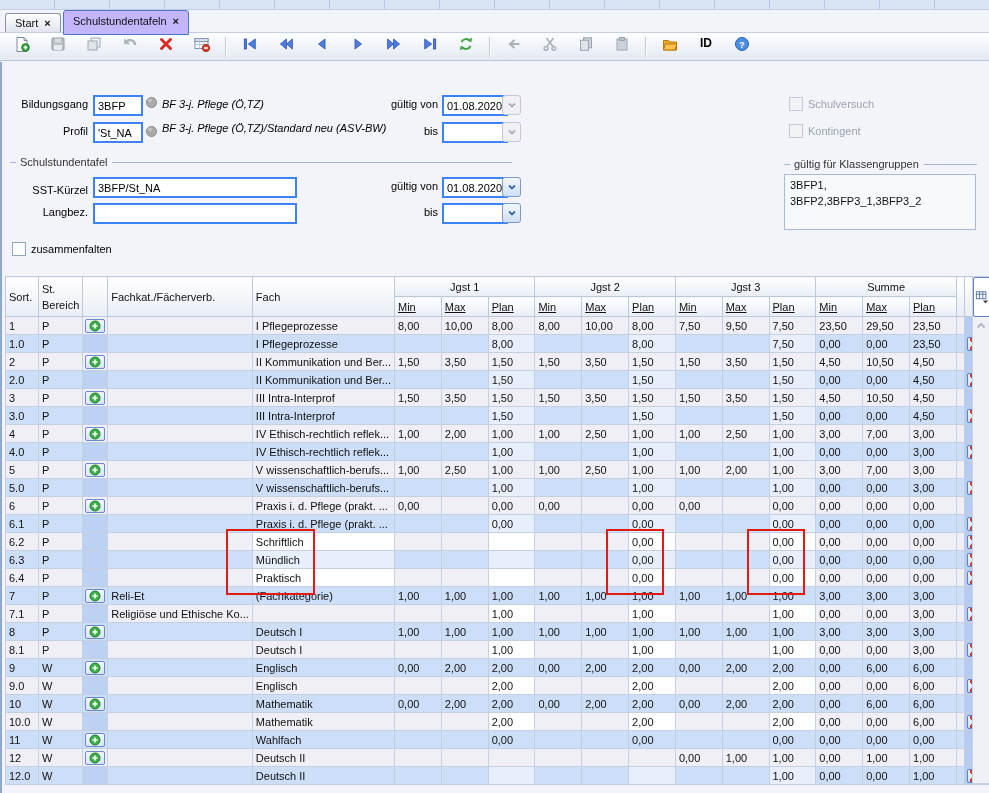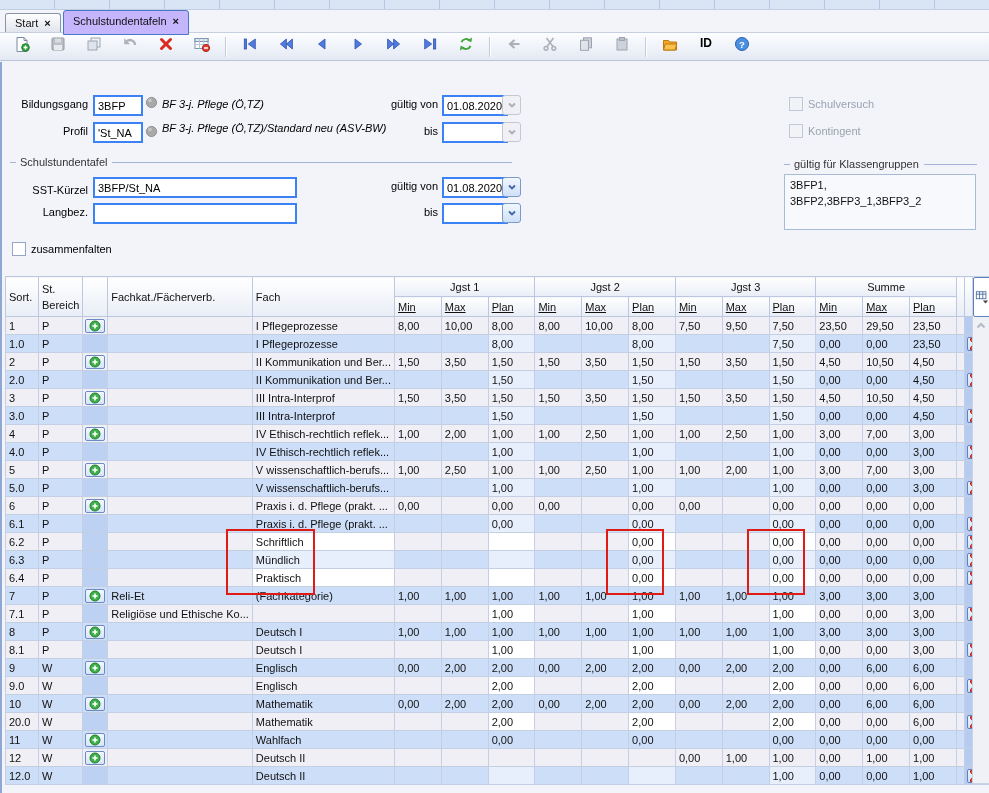--- a/index.html
+++ b/index.html
@@ -938,21 +938,21 @@
               <td>0,00</td>
               <td>2,00</td>
               <td>2,00</td>
               <td>0,00</td>
               <td>6,00</td>
               <td>6,00</td>
               <td></td>
               <td class="delcell"></td>
             </tr>
             <tr class="even sub">
-              <td>20.0</td>
+              <td>10.0</td>
               <td>W</td>
               <td class="pluscell"></td>
               <td></td>
               <td>Mathematik</td>
               <td></td>
               <td></td>
               <td class="light">2,00</td>
               <td></td>
               <td></td>
               <td class="light">2,00</td>

